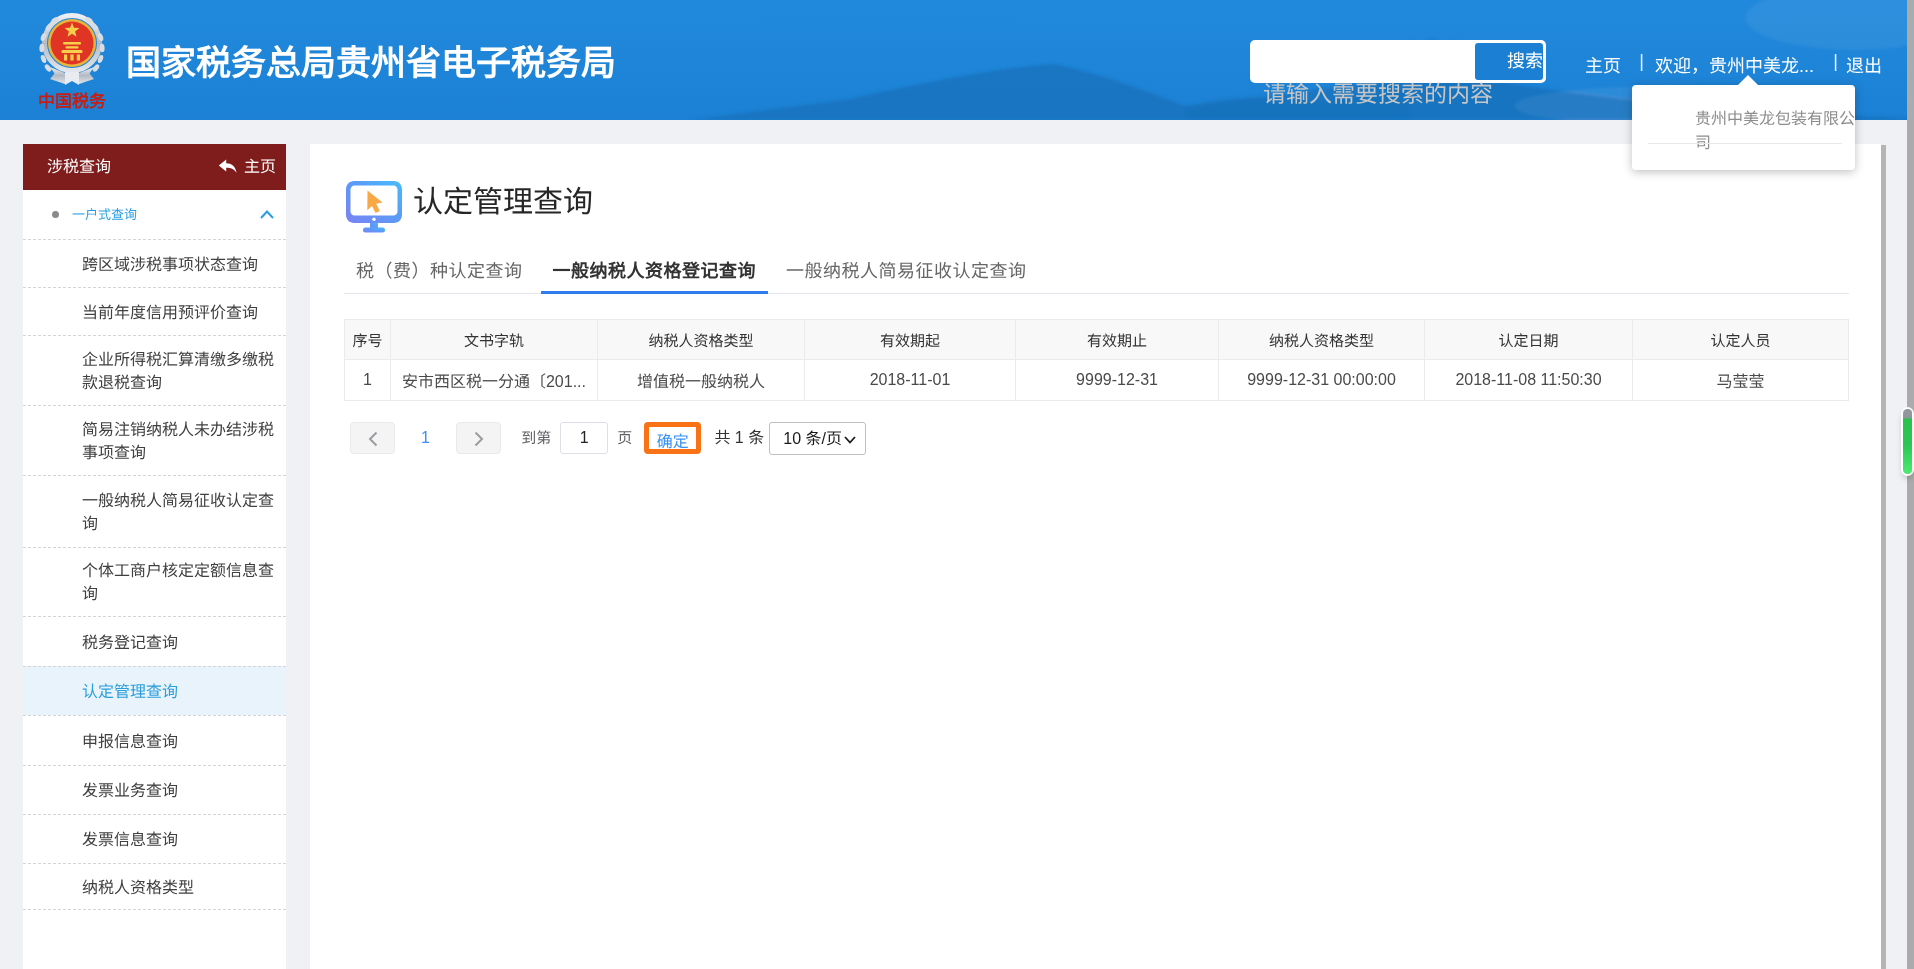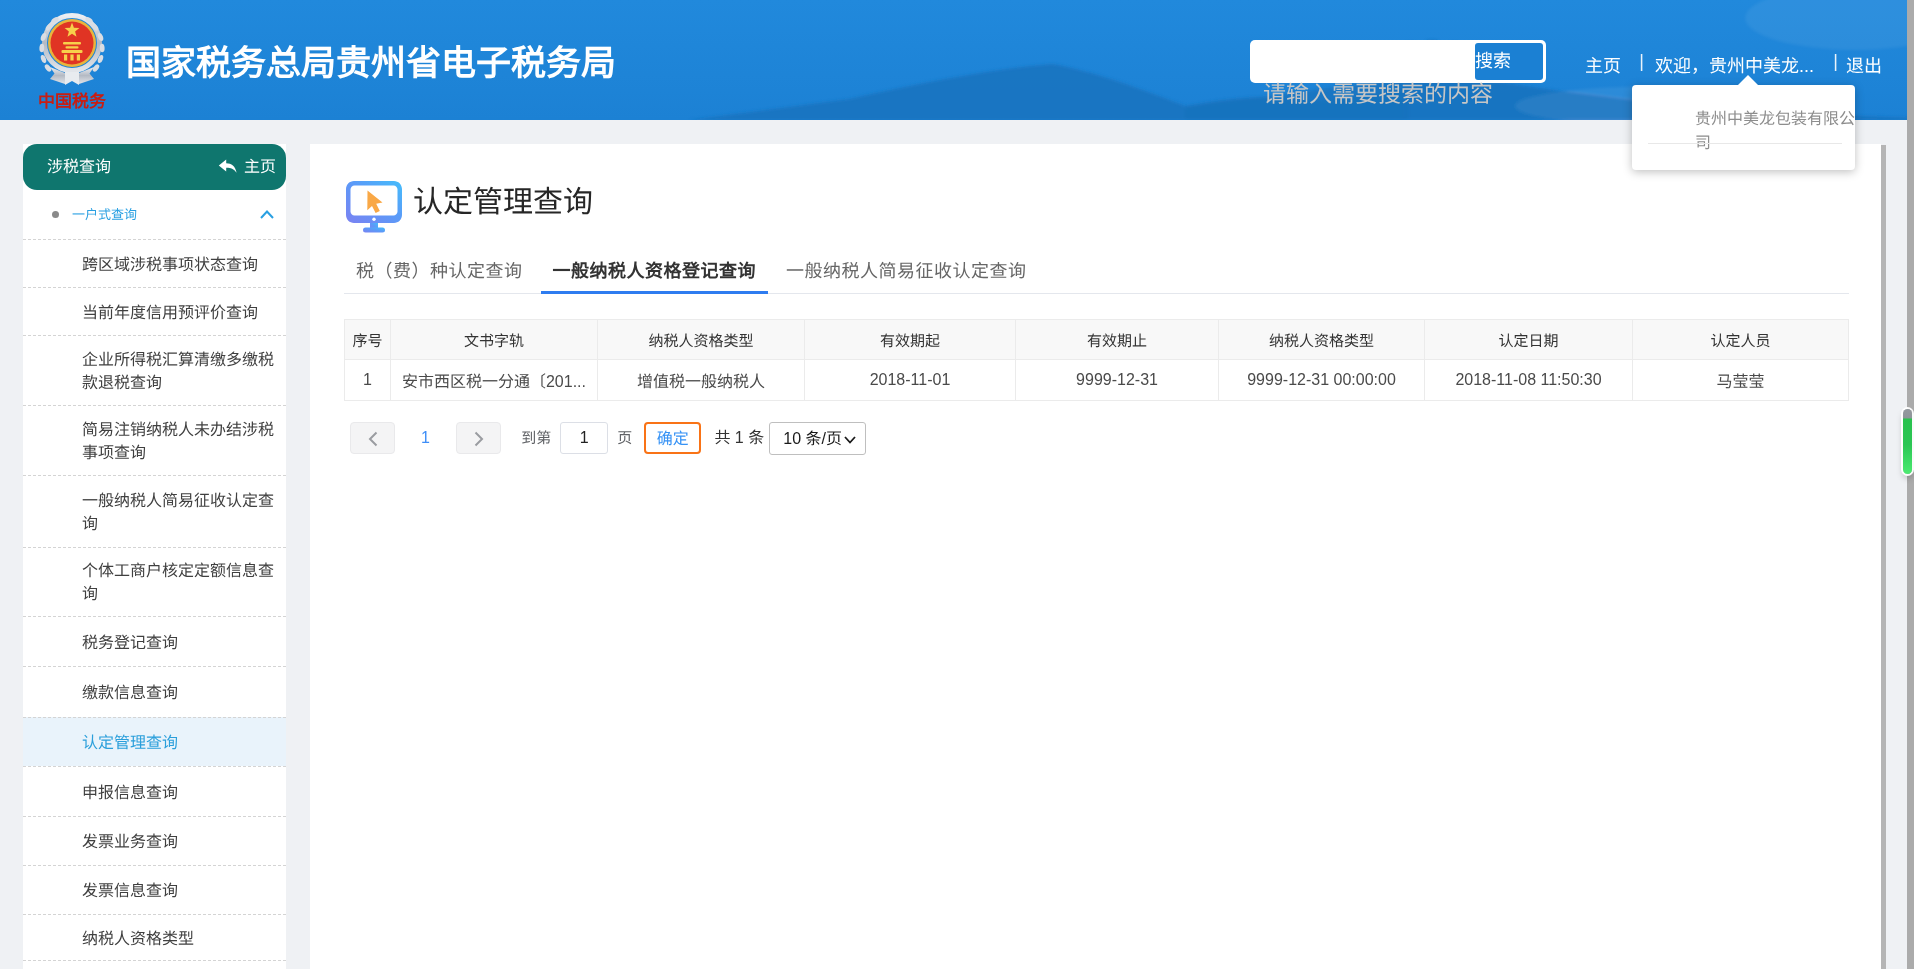--- a/index.html
+++ b/index.html
@@ -8,33 +8,33 @@
   font-family:"Liberation Sans",sans-serif;}
 *{box-sizing:border-box;}
 
 #hdr{position:absolute;left:0;top:0;width:1914px;height:120px;background:#1e85d8;overflow:hidden;}
 #hdr .mts{position:absolute;left:0;top:0;}
 #logo{position:absolute;left:36px;top:10px;}
 #htitle{position:absolute;left:126px;top:34px;font-size:35px;font-weight:bold;color:#fff;letter-spacing:0;}
 #sbox{position:absolute;left:1250px;top:40px;width:296px;height:43px;background:#fff;border-radius:5px;}
 #sph{position:absolute;left:13px;top:0;line-height:43px;font-size:23px;color:#c6c6c6;margin-top:33px;}
 #sbtn{position:absolute;right:3px;top:3px;width:68px;height:37px;background:#1b80d3;border-radius:3px;
-  color:#fff;font-size:18px;text-align:left;line-height:37px;}
+  color:#fff;font-size:18px;text-align:right;line-height:37px;}
 #hnav{position:absolute;right:0;top:0;height:120px;color:#fff;font-size:18px;}
 .hnavitem{position:absolute;top:51px;white-space:nowrap;}
 
 #drop{position:absolute;left:1632px;top:85px;width:223px;height:85px;background:#fff;border-radius:4px;
   box-shadow:0 2px 10px rgba(0,0,0,0.25);z-index:50;}
 #drop .tri{position:absolute;left:106px;top:-10px;width:0;height:0;border-left:10px solid transparent;
   border-right:10px solid transparent;border-bottom:10px solid #fff;}
 #drop .txt{position:absolute;left:23px;top:20px;font-size:16px;color:#8d8d8d;margin-left:40px;}
 #drop .hr{position:absolute;left:16px;right:13px;top:58px;border-top:1px solid #e8e8e8;}
 
 #side{position:absolute;left:23px;top:144px;width:263px;height:900px;background:#fff;}
-#sidehdr{position:absolute;left:0;top:0;width:263px;height:46px;background:#0f766e;color:#fff;border-radius:14px;}
+#sidehdr{position:absolute;left:0;top:0;width:263px;height:46px;background:#7f1d1d;color:#fff;}
 #sidehdr .t1{position:absolute;left:24px;top:0;line-height:46px;font-size:16px;}
 #sidehdr .home{position:absolute;right:10px;top:0;line-height:46px;font-size:16px;}
 #grp{position:absolute;left:0;top:46px;width:263px;height:49px;}
 #grp .dot{position:absolute;left:29px;top:21px;width:7px;height:7px;border-radius:50%;background:#8a8a8a;}
 #grp .gt{position:absolute;left:49px;top:0;line-height:49px;font-size:13px;color:#2aa0e2;}
 #menu{position:absolute;left:0;top:95px;width:263px;}
 .mi{position:relative;width:263px;border-top:1px dashed #d4d4d4;font-size:16px;color:#404040;}
 .mi .tx{position:absolute;left:59px;top:50%;transform:translateY(-50%);width:196px;line-height:23px;}
 .mi.act{background:#e9f3fb;color:#2b9fdb;}
 
@@ -48,21 +48,21 @@
 #tbl th,#tbl td{border:1px solid #ebebeb;font-weight:normal;text-align:center;overflow:hidden;white-space:nowrap;}
 #tbl th{height:40px;background:#f8f8f8;font-size:15px;color:#333;}
 #tbl td{height:41px;font-size:16px;color:#4a4a4a;}
 
 #pager{position:absolute;left:350px;top:422px;height:32px;font-size:15px;color:#606266;}
 .pbtn{display:inline-block;vertical-align:top;width:45px;height:32px;background:#f4f4f5;border:1px solid #e9e9eb;
   border-radius:4px;text-align:center;position:relative;}
 #pg1{display:inline-block;vertical-align:top;width:31px;line-height:32px;color:#3e8ef7;text-align:center;margin:0 15px;font-size:16px;}
 #goin{display:inline-block;vertical-align:top;width:48px;height:32px;border:1px solid #dcdfe6;border-radius:3px;
   text-align:center;line-height:30px;font-size:16px;color:#222;background:#fff;margin:0 9px;}
-#okbtn{display:inline-block;vertical-align:top;width:57px;height:32px;border:2px solid #f97316;border-radius:4px;
+#okbtn{display:inline-block;vertical-align:top;width:57px;height:32px;border:5px solid #f97316;border-radius:4px;
   color:#3692f5;text-align:center;line-height:30px;font-size:16px;background:#fff;margin:0 9px 0 12px;}
 #sel{display:inline-block;vertical-align:top;position:relative;width:97px;height:33px;border:1px solid #bfbfbf;border-radius:3px;
   background:#fff;color:#1a1a1a;font-size:16px;line-height:31px;padding-left:13px;margin-left:1px;}
 .ptx{display:inline-block;vertical-align:top;line-height:32px;}
 
 #band1{position:absolute;left:1881px;top:145px;width:5px;height:824px;background:#b5b5b5;}
 #band2{position:absolute;left:1907px;top:0;width:7px;height:969px;background:#ababab;}
 #thumb{position:absolute;left:1903px;top:409px;width:9px;height:65px;border-radius:5px;
   background:linear-gradient(180deg,#93999e 0%,#8f959a 13%,#29c24e 16%,#2bc654 55%,#44e36a 90%,#4fe973 100%);
   box-shadow:0 0 0 2px rgba(255,255,255,0.95),0 4px 6px rgba(0,0,0,0.25);}
@@ -169,23 +169,20 @@
       </div>
     <div class="mi" style="height:72px;">
         <div class="tx">一般纳税人简易征收认定查询</div>
       </div>
     <div class="mi" style="height:69px;">
         <div class="tx">个体工商户核定定额信息查询</div>
       </div>
     <div class="mi" style="height:50px;">
         <div class="tx">税务登记查询</div>
       </div>
-    <div class="mi" style="height:51px;">
-        <div class="tx">缴款信息查询</div>
-      </div>
     <div class="mi act" style="height:49px;">
         <div class="tx">认定管理查询</div>
       </div>
     <div class="mi" style="height:50px;">
         <div class="tx">申报信息查询</div>
       </div>
     <div class="mi" style="height:49px;">
         <div class="tx">发票业务查询</div>
       </div>
     <div class="mi" style="height:49px;">

